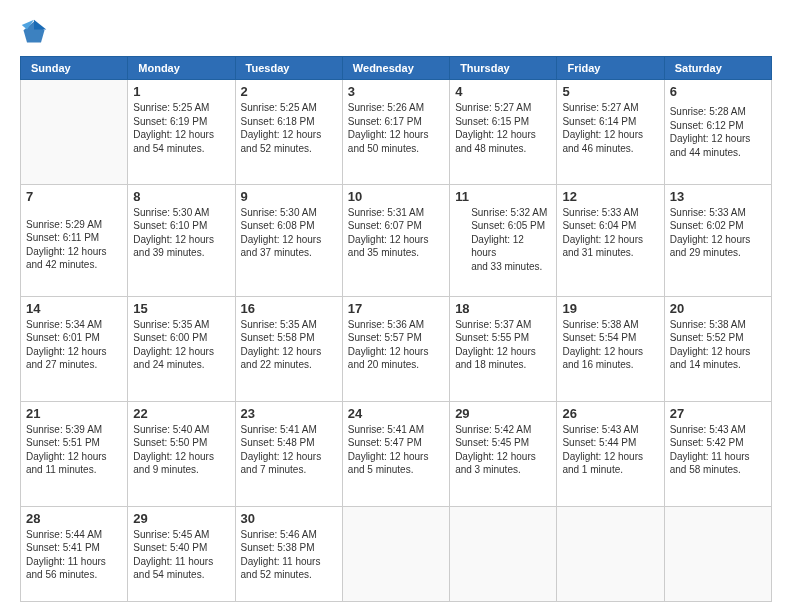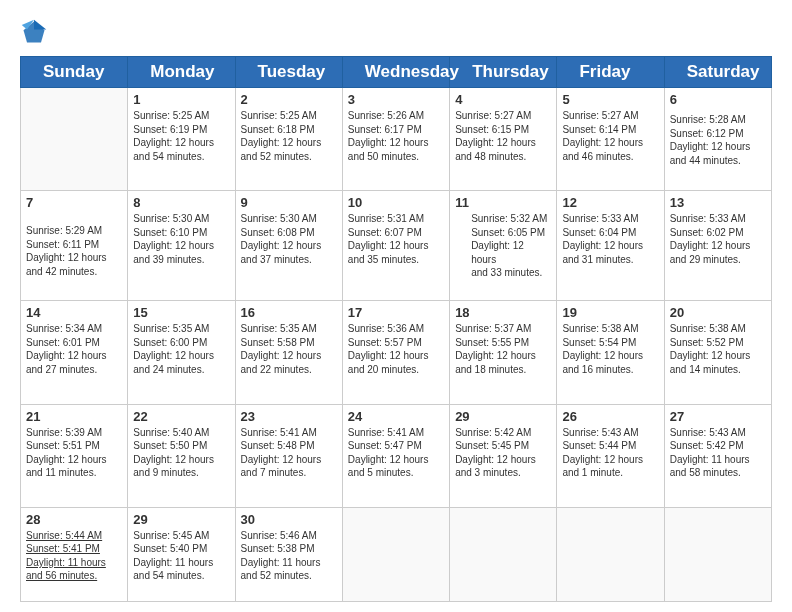--- a/index.html
+++ b/index.html
@@ -63,22 +63,22 @@
       flex: 1;
       border: 1px solid #ccc;
       border-collapse: collapse;
       width: 100%;
       table-layout: fixed;
     }
     .calendar th {
       background-color: #2d6db5;
       color: #fff;
       text-align: left;
-      padding: 5px 22px;
-      font-size: 17px;
+      padding: 5px 10px;
+      font-size: 11px;
       font-weight: bold;
       border: 1px solid #2060a0;
     }
     .calendar td {
       vertical-align: top;
       padding: 4px 5px;
       border: 1px solid #ccc;
       font-size: 10px;
       color: #333;
       height: 88px;
@@ -331,21 +331,21 @@
             <span class="day-num">27</span>
             <div class="cell-text" style="white-space: pre-line;">Sunrise: 5:43 AM
 Sunset: 5:42 PM
 Daylight: 11 hours
 and 58 minutes.</div>
           </td>
         </tr>
         <tr class="last-row">
           <td>
             <span class="day-num">28</span>
-            <div class="cell-text" style="white-space: pre-line; text-decoration: underline;">Sunrise: 5:44 AM
+            <div class="cell-text" style="white-space: pre-line;">Sunrise: 5:44 AM
 Sunset: 5:41 PM
 Daylight: 11 hours
 and 56 minutes.</div>
           </td>
           <td>
             <span class="day-num">29</span>
             <div class="cell-text" style="white-space: pre-line;">Sunrise: 5:45 AM
 Sunset: 5:40 PM
 Daylight: 11 hours
 and 54 minutes.</div>

